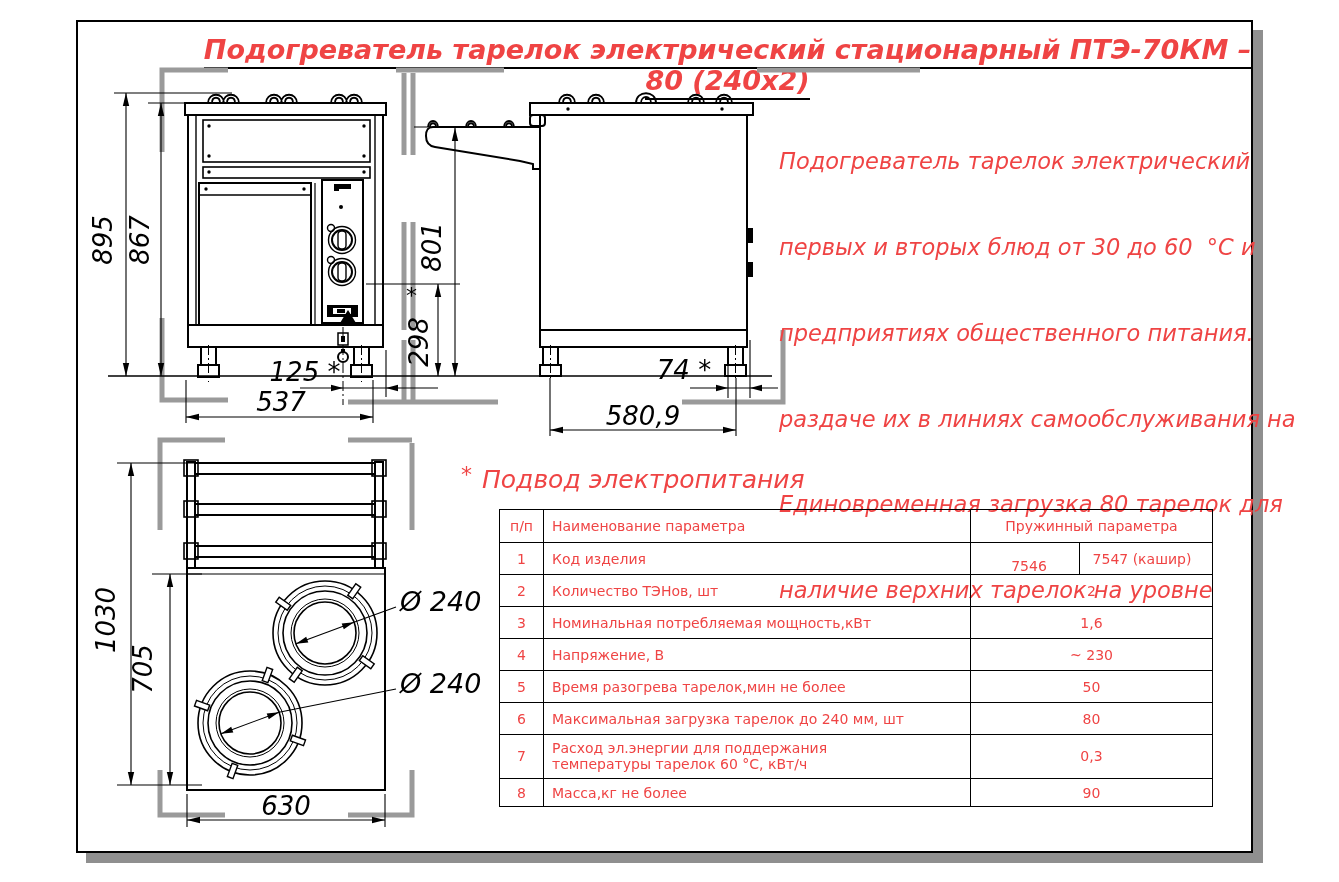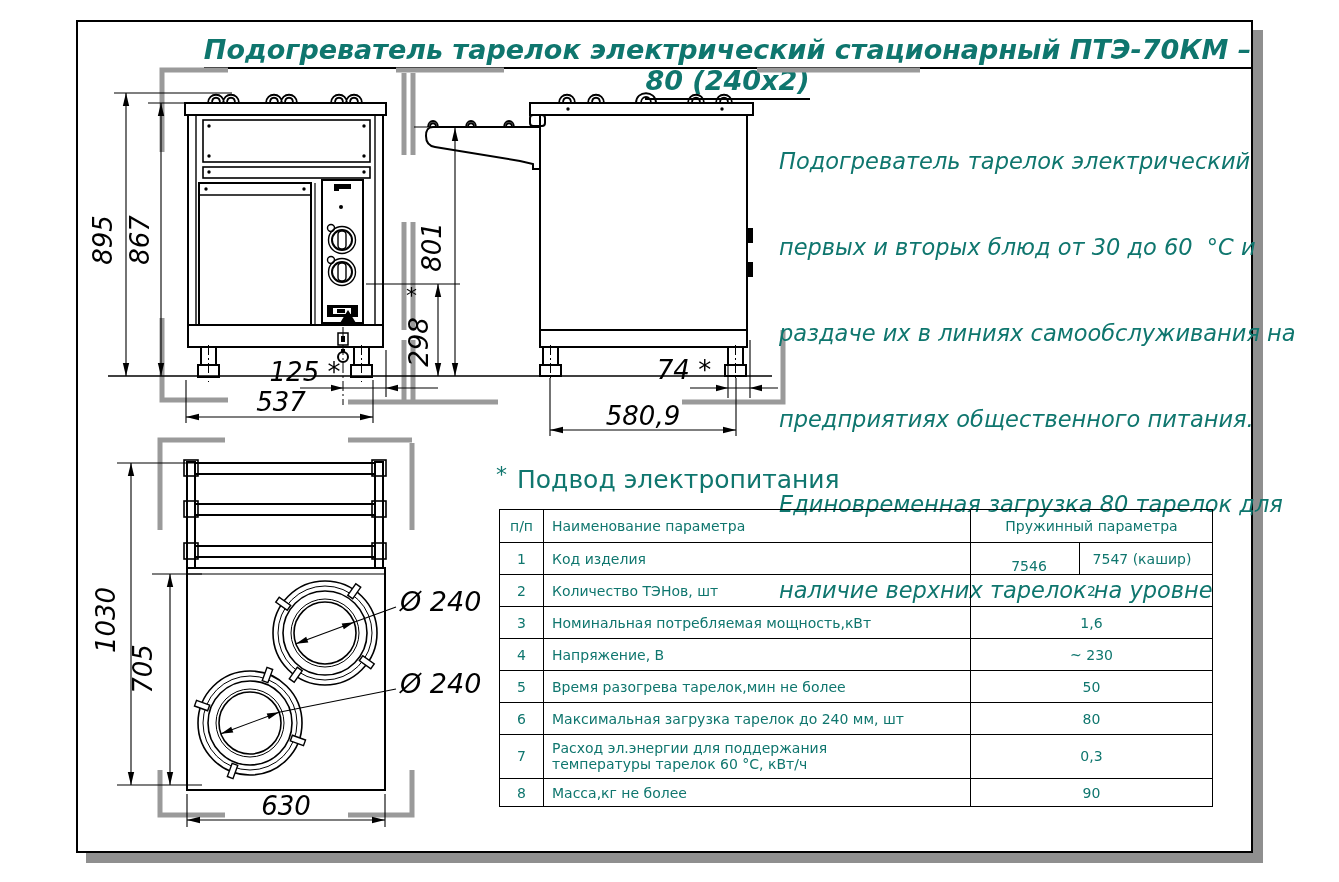--- a/index.html
+++ b/index.html
@@ -1,27 +1,27 @@
 <!DOCTYPE html>
 <html><head>
 <meta charset="utf-8">
 <style>
   html,body{margin:0;padding:0;background:#fff;}
   .page{position:relative;width:1339px;height:882px;background:#fff;overflow:hidden;
-        font-family:"DejaVu Sans",sans-serif;color:#0f766e;}
+        font-family:"DejaVu Sans",sans-serif;color:#ef4444;}
   .frame{position:absolute;left:76px;top:20px;width:1177px;height:833px;
          border:2px solid #000;box-sizing:border-box;background:#fff;}
   .shadow-r{position:absolute;left:1253px;top:30px;width:10px;height:833px;background:#8f8f8f;}
   .shadow-b{position:absolute;left:86px;top:853px;width:1177px;height:10px;background:#8f8f8f;}
   .title{position:absolute;left:195px;top:34px;width:1065px;text-align:center;
          font-style:italic;font-size:27px;font-weight:bold;letter-spacing:0px;}
   .title span{border-bottom:2px solid #000;padding-bottom:2px;}
   .desc{position:absolute;left:779px;top:90px;width:482px;font-style:italic;
         font-size:22.5px;line-height:28.6px;white-space:pre;}
-  .note{position:absolute;left:496px;top:462px;font-size:25px;}
+  .note{position:absolute;left:461px;top:462px;font-style:italic;font-size:25px;}
   .note .star{font-size:22px;vertical-align:6px;margin-right:10px;}
   table.params{position:absolute;left:499px;top:509px;border-collapse:collapse;
         table-layout:fixed;width:713px;font-size:14px;}
   table.params td{border:1.6px solid #000;padding:0 8px;overflow:hidden;}
   td.c{text-align:center;padding:0;}
   td.name{padding-left:12px;}
   tr.hdr td{height:32px;}
   tr.row td{height:31px;}
   tr.row7 td{height:43px;line-height:1.12;}
   tr.row8 td{height:27px;}
@@ -290,22 +290,22 @@
       <text class="dim" text-anchor="middle" transform="translate(152,669) rotate(-90)">705</text>
       <text class="dim" text-anchor="middle" x="286" y="815">630</text>
       <text class="dia" x="400" y="611">Ø 240</text>
       <text class="dia" x="400" y="693">Ø 240</text>
     </g>
   </svg>
 
   <div class="desc">
     <div>Подогреватель тарелок электрический</div>
     <div>первых и вторых блюд от 30 до 60  °С и</div>
+    <div>предприятиях общественного питания.</div>
     <div>раздаче их в линиях самообслуживания на</div>
-    <div>предприятиях общественного питания.</div>
     <div>Единовременная загрузка 80 тарелок для</div>
     <div>наличие верхних тарелок на уровне</div>
     
     
     
   </div>
 
   <div class="note">
     <span class="star">*</span><span>Подвод электропитания</span>
   </div>

